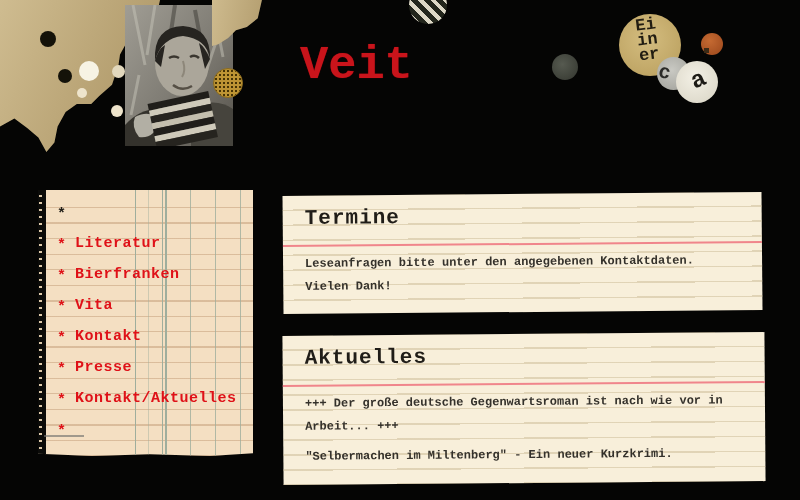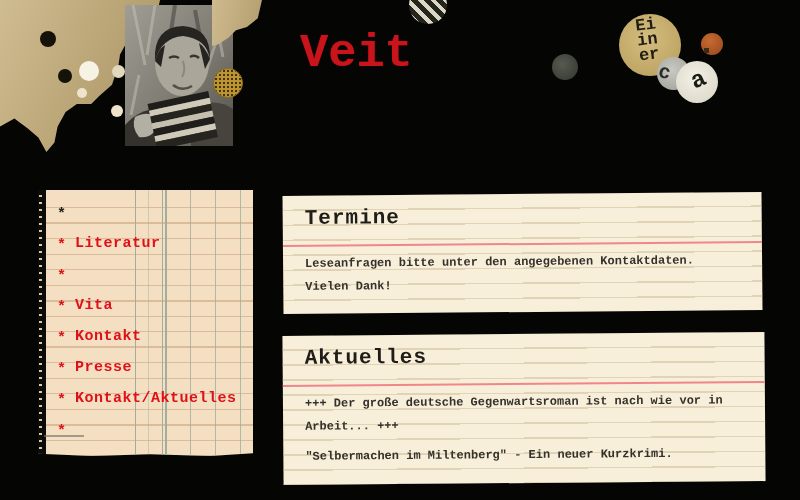--- a/index.html
+++ b/index.html
@@ -20,21 +20,21 @@
   .dot-black2{left:58px;top:69px;width:14px;height:14px;background:#141209;}
   .dot-cream1{left:77px;top:88px;width:10px;height:10px;background:#eee4cb;}
   .dot-cream2{left:111px;top:105px;width:12px;height:12px;background:#eee4cb;}
   .dot-pale{left:112px;top:65px;width:13px;height:13px;background:#e2d8bd;}
 
   .photo{position:absolute;left:125px;top:5px;width:108px;height:141px;}
   .gold-circle{position:absolute;left:213px;top:68px;width:28px;height:28px;border-radius:50%;
     background-color:#bd9434;border:1px solid #8a6a1e;
     background-image:radial-gradient(circle,#463305 1px,rgba(70,51,5,0) 1.4px);background-size:4px 4px;}
 
-  .site-title{position:absolute;left:287px;top:32px;font-size:47px;line-height:44px;font-weight:700;
+  .site-title{position:absolute;left:287px;top:44px;font-size:47px;line-height:44px;font-weight:700;
     color:#c9141b;text-shadow:0 0 1px rgba(160,10,16,.75);letter-spacing:0;}
   .site-title .l1{padding-left:13px;}
 
   .striped-circle{position:absolute;left:409px;top:-14px;width:38px;height:38px;border-radius:50%;
     background:repeating-linear-gradient(45deg,#23261c 0 5px,#ddd8c6 5px 9px);}
   .inkdot-circle{position:absolute;left:552px;top:54px;width:26px;height:26px;border-radius:50%;
     background:radial-gradient(circle at 40% 40%,#565a50,#3c3f37 75%);}
   .letter-circle{position:absolute;left:619px;top:14px;width:62px;height:62px;border-radius:50%;
     background:radial-gradient(circle at 45% 40%,#d4bd80,#bda362 80%);overflow:hidden;
     color:#221d12;font-weight:700;font-size:17px;line-height:15px;}
@@ -164,20 +164,21 @@
     <nav class="nav">
       <div class="nav-item active">
         <span class="bullet">*</span>
       </div>
       <div class="nav-item">
         <span class="bullet">*</span>
         <span>Literatur</span>
       </div>
       <div class="nav-item">
         <span class="bullet">*</span>
+        <span>Bierfranken</span>
       </div>
       <div class="nav-item">
         <span class="bullet">*</span>
         <span>Vita</span>
       </div>
       <div class="nav-item">
         <span class="bullet">*</span>
         <span>Kontakt</span>
       </div>
       <div class="nav-item">

